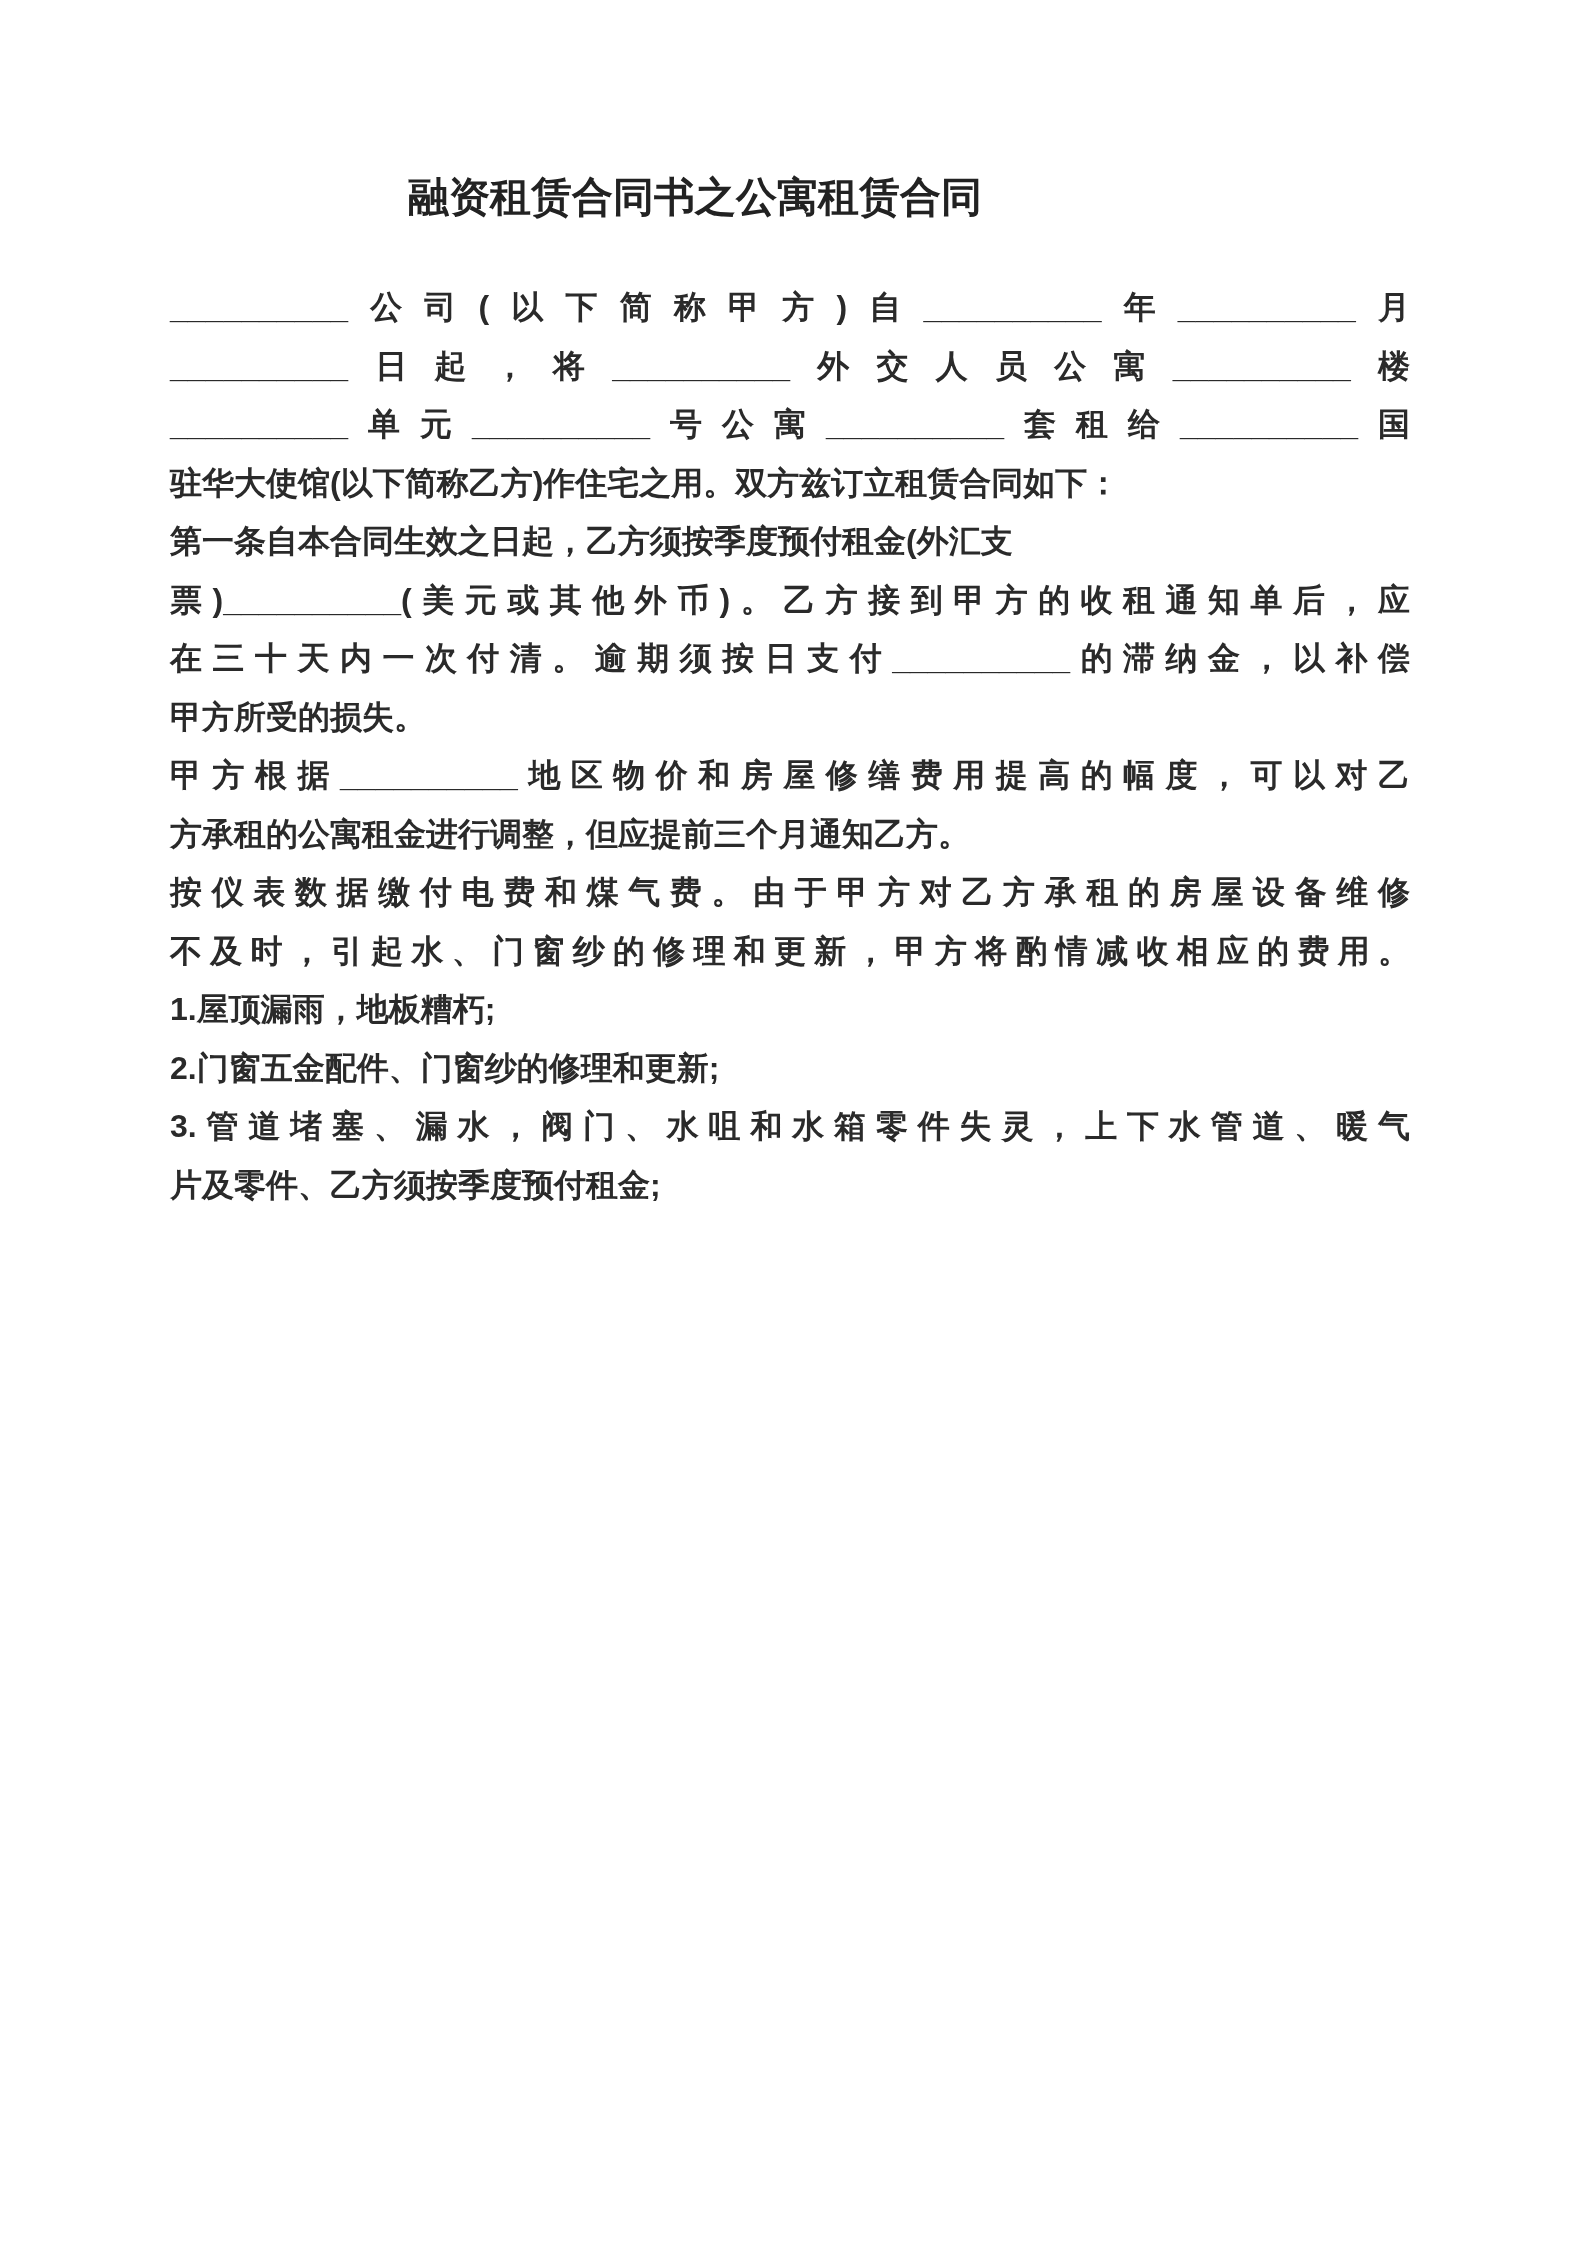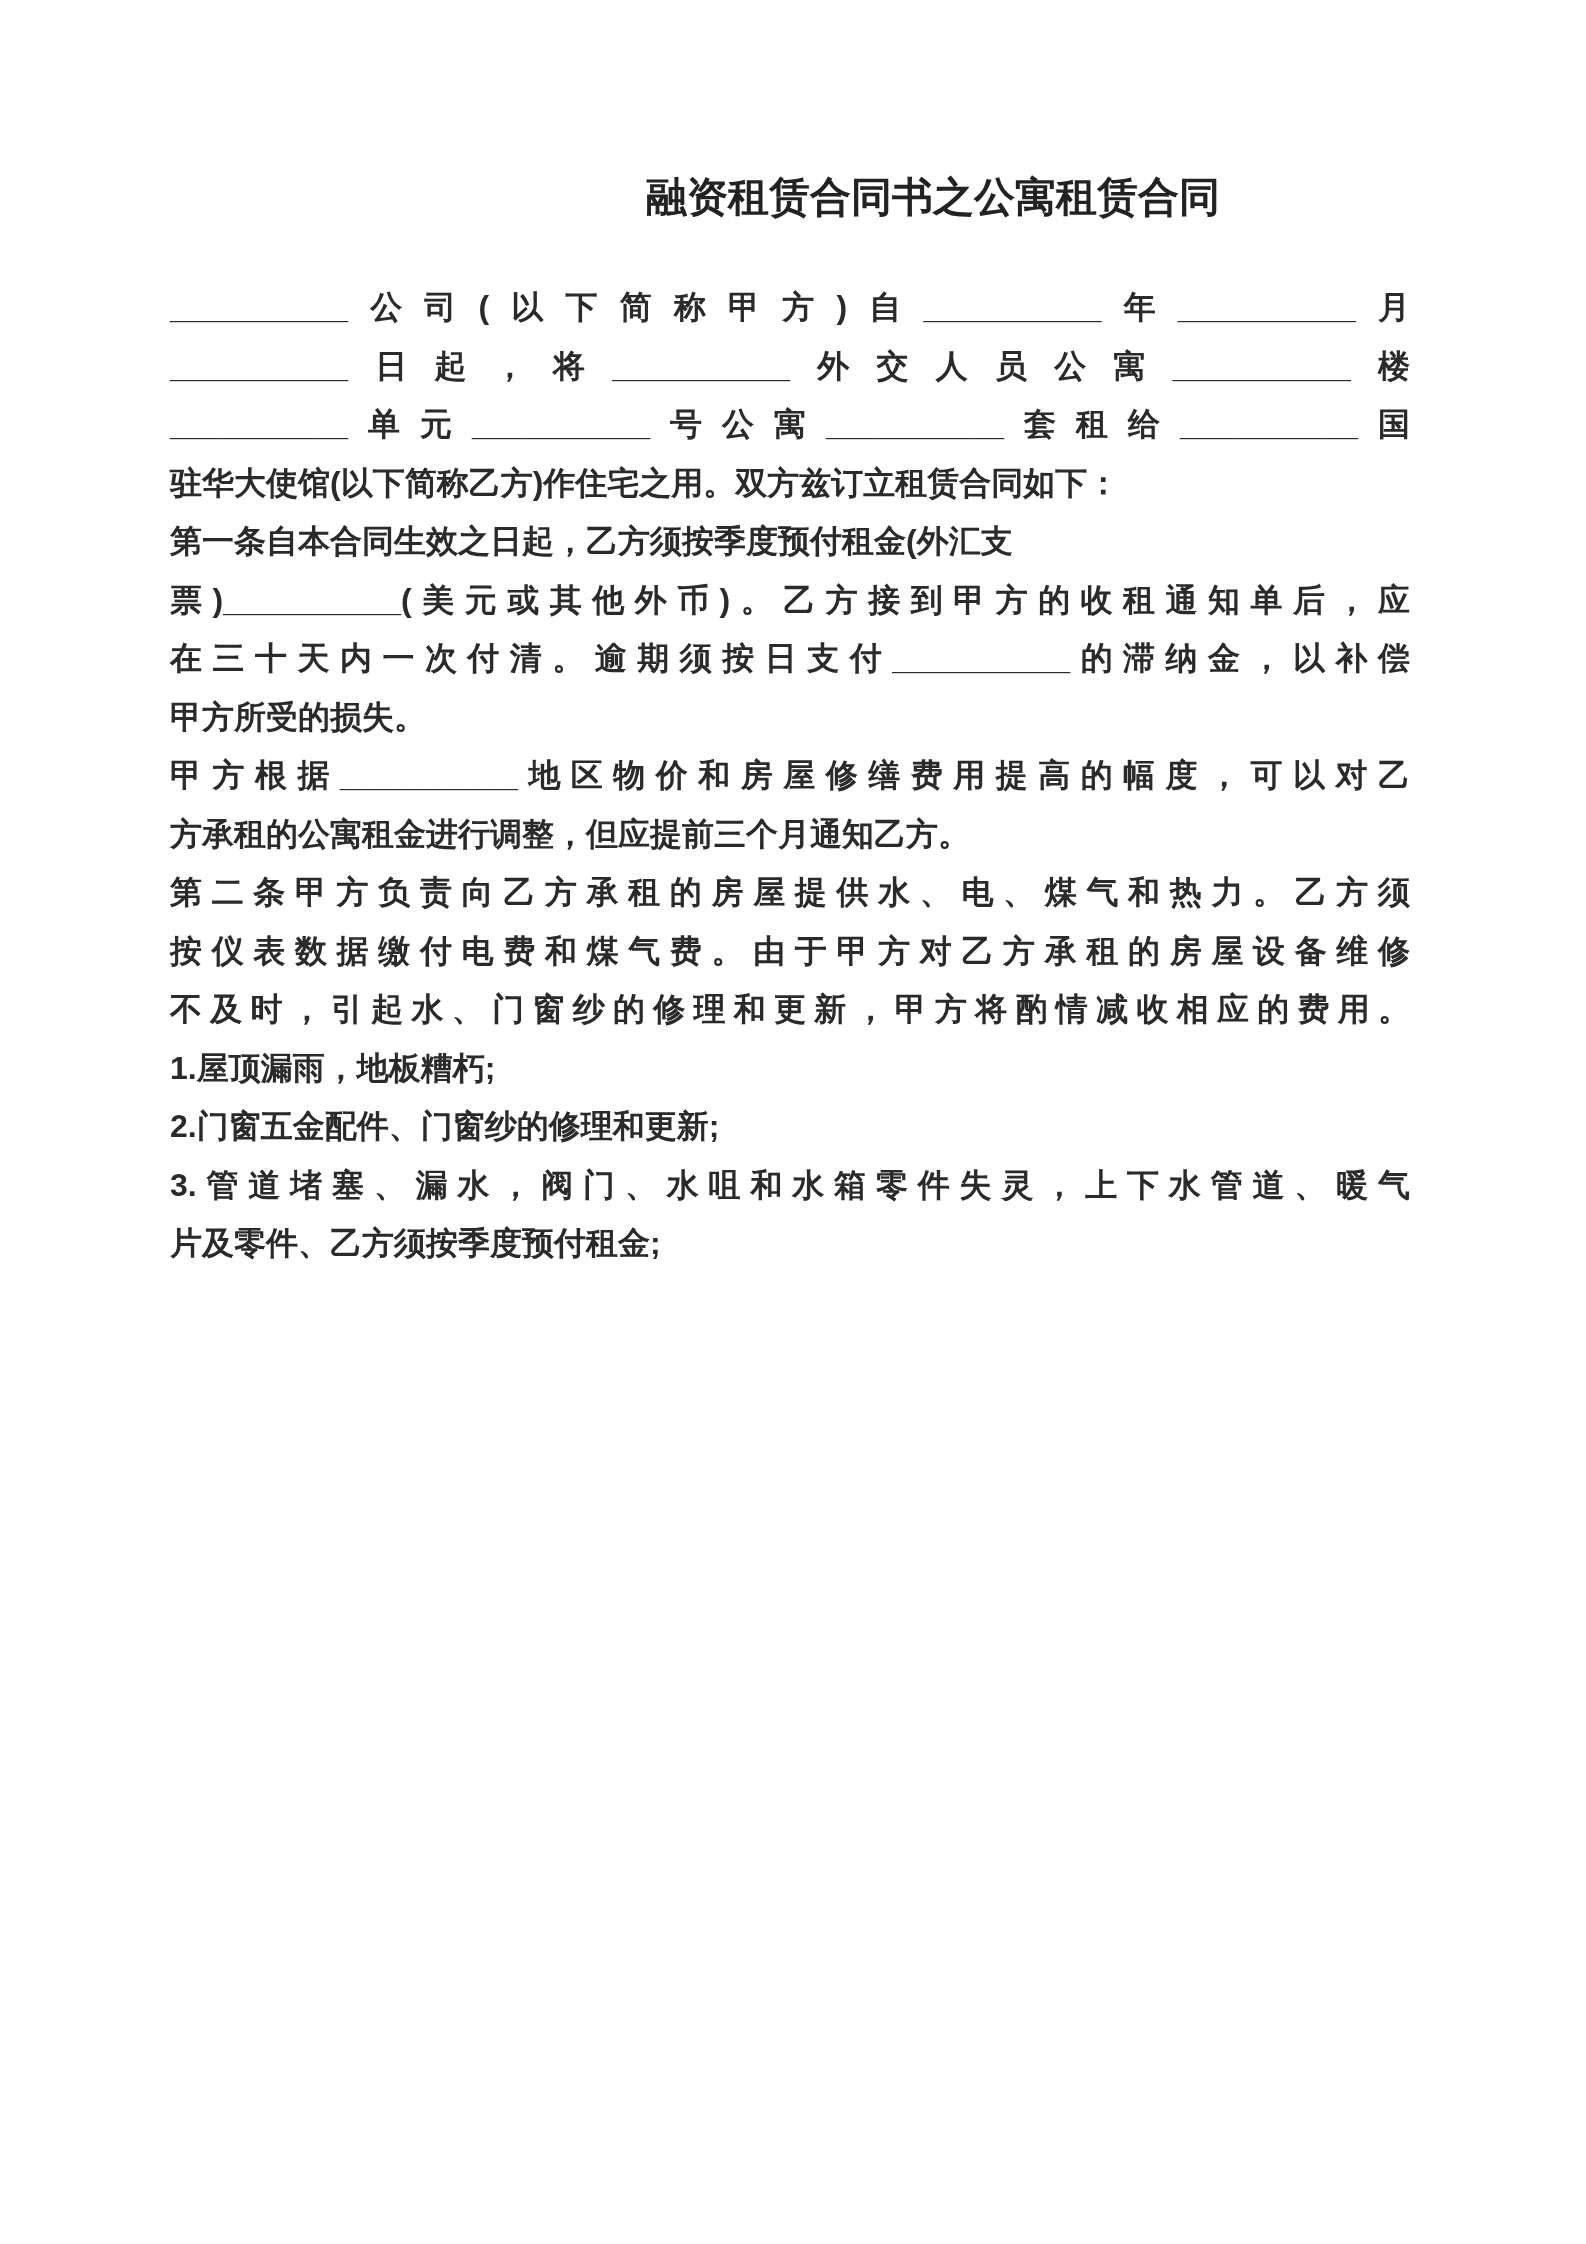--- a/index.html
+++ b/index.html
@@ -16,21 +16,21 @@
     overflow: hidden;
     font-family: "Liberation Sans", "DejaVu Sans", sans-serif;
     color: #262626;
   }
   .doc-title {
     position: absolute;
     left: 170px;
     top: 140px;
     width: 1240px;
     padding-right: 190px; 
-    text-align: right;
+    text-align: center;
     font-size: 41px;
     line-height: 60px;
     font-weight: 700;
     color: #222222;
     white-space: nowrap;
   }
   .doc-body {
     position: absolute;
     left: 170px;
     top: 278px;
@@ -77,21 +77,20 @@
       <div class="line flush">在三十天内一次付清。逾期须按日支付__________的滞纳金，以补偿</div>
       <div class="line">甲方所受的损失。</div>
     </div>
 
     <div class="para">
       <div class="line flush">甲方根据__________地区物价和房屋修缮费用提高的幅度，可以对乙</div>
       <div class="line">方承租的公寓租金进行调整，但应提前三个月通知乙方。</div>
     </div>
 
     <div class="para">
-      <div class="line flush">第二条甲方负责向乙方承租的房屋提供水、电、煤气和热力。乙方须</div>
       <div class="line flush">按仪表数据缴付电费和煤气费。由于甲方对乙方承租的房屋设备维修</div>
       <div class="line flush">不及时，引起水、门窗纱的修理和更新，甲方将酌情减收相应的费用。</div>
     </div>
 
 
     <div class="para">
       <div class="line">1.屋顶漏雨，地板糟朽;</div>
     </div>
 
     <div class="para">

